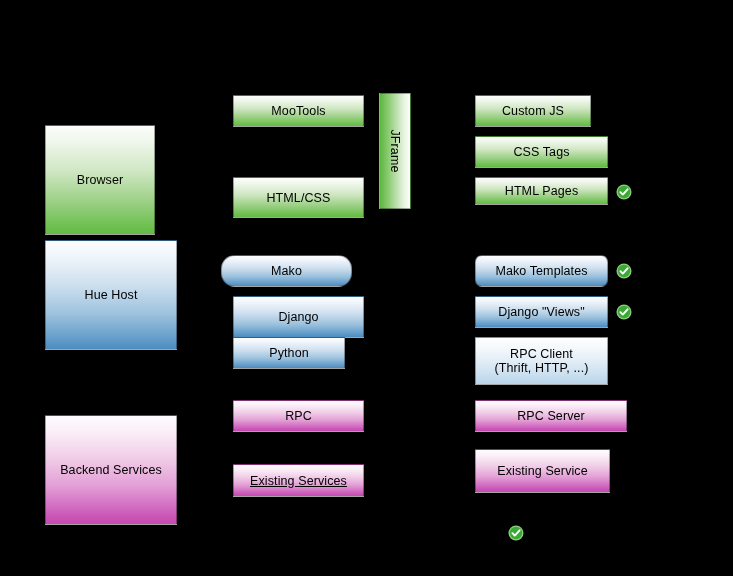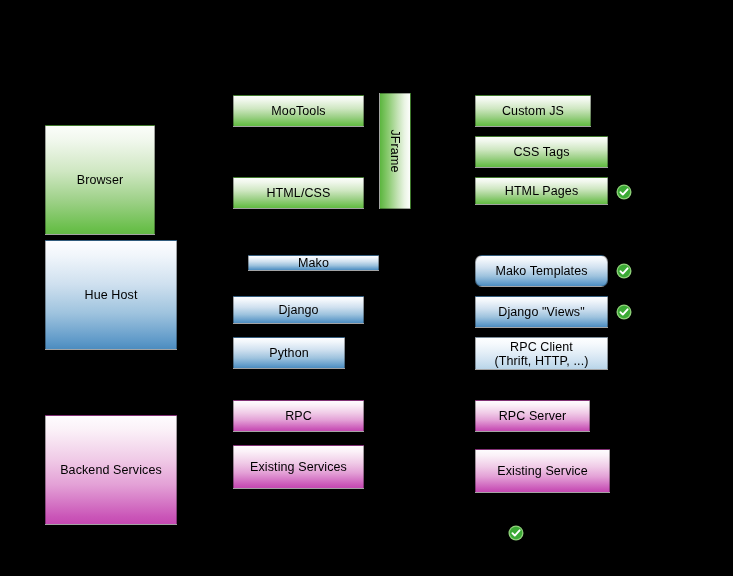--- a/index.html
+++ b/index.html
@@ -81,21 +81,21 @@
 
 <div id="canvas">
 
   <div class="node g-fill group-box" style="left:45px; top:93px; width:110px; height:110px;margin-top:32px;">
     <span>Browser</span>
   </div>
 
   <div class="node g-fill" style="left:233px; top:95px; width:131px; height:32px;">
     <span>MooTools</span>
   </div>
-  <div class="node g-fill" style="left:233px; top:177px; width:131px; height:32px;">
+  <div class="node g-fill" style="left:233px; top:177px; width:131px; height:41px;">
     <span>HTML/CSS</span>
   </div>
 
   <div class="node g-fill-h" style="left:379px; top:93px; width:32px; height:116px;">
     <span style="transform: rotate(90deg); white-space: nowrap;">JFrame</span>
   </div>
 
   <div class="node g-fill" style="left:475px; top:95px; width:116px; height:32px;">
     <span>Custom JS</span>
   </div>
@@ -111,24 +111,24 @@
       <circle cx="8" cy="8" r="7.5" fill="#8fd07a"></circle>
       <circle cx="8" cy="8" r="6.2" fill="#3ba935"></circle>
       <path d="M4.4 8.2 L6.8 10.6 L11.6 5.3" stroke="#ffffff" stroke-width="1.9" fill="none" stroke-linecap="round" stroke-linejoin="round"></path>
     </svg>
   </span>
 
   <div class="node b-fill group-box" style="left:45px; top:240px; width:132px; height:110px;">
     <span>Hue Host</span>
   </div>
 
-  <div class="node b-fill" style="left:248px; top:255px; width:131px; height:16px;">
+  <div class="node b-fill" style="left:221px; top:255px; width:131px; height:32px;border-radius:14px;">
     <span>Mako</span>
   </div>
-  <div class="node b-fill" style="left:233px; top:296px; width:131px; height:28px;">
+  <div class="node b-fill" style="left:233px; top:296px; width:131px; height:42px;">
     <span>Django</span>
   </div>
   <div class="node b-fill" style="left:233px; top:337px; width:112px; height:32px;">
     <span>Python</span>
   </div>
 
   <div class="node b-fill" style="left:475px; top:255px; width:133px; height:32px;border-radius:7px;">
     <span>Mako Templates</span>
   </div>
   <span class="check-badge" style="left:616px; top:263px;">
@@ -143,37 +143,37 @@
     <span>Django "Views"</span>
   </div>
   <span class="check-badge" style="left:616px; top:304px;">
     <svg viewBox="0 0 16 16" xmlns="http://www.w3.org/2000/svg">
       <circle cx="8" cy="8" r="7.5" fill="#8fd07a"></circle>
       <circle cx="8" cy="8" r="6.2" fill="#3ba935"></circle>
       <path d="M4.4 8.2 L6.8 10.6 L11.6 5.3" stroke="#ffffff" stroke-width="1.9" fill="none" stroke-linecap="round" stroke-linejoin="round"></path>
     </svg>
   </span>
 
-  <div class="node b-fill-light rpc-client-label" style="left:475px; top:337px; width:133px; height:33px;">
+  <div class="node b-fill-light rpc-client-label" style="left:475px; top:337px; width:133px; height:48px;">
     <span>RPC Client
 (Thrift, HTTP, ...)</span>
   </div>
 
   <div class="node p-fill group-box" style="left:45px; top:399px; width:132px; height:110px;margin-top:16px;">
     <span>Backend Services</span>
   </div>
 
   <div class="node p-fill" style="left:233px; top:400px; width:131px; height:32px;">
     <span>RPC</span>
   </div>
-  <div class="node p-fill" style="left:233px; top:445px; width:131px; height:44px;">
+  <div class="node p-fill" style="left:233px; top:464px; width:131px; height:33px;text-decoration:underline;">
     <span>Existing Services</span>
   </div>
 
-  <div class="node p-fill" style="left:475px; top:400px; width:115px; height:32px;">
+  <div class="node p-fill" style="left:475px; top:400px; width:152px; height:32px;">
     <span>RPC Server</span>
   </div>
   <div class="node p-fill" style="left:475px; top:449px; width:135px; height:44px;">
     <span>Existing Service</span>
   </div>
 
   <span class="check-badge" style="left:508px; top:525px;">
     <svg viewBox="0 0 16 16" xmlns="http://www.w3.org/2000/svg">
       <circle cx="8" cy="8" r="7.5" fill="#8fd07a"></circle>
       <circle cx="8" cy="8" r="6.2" fill="#3ba935"></circle>

